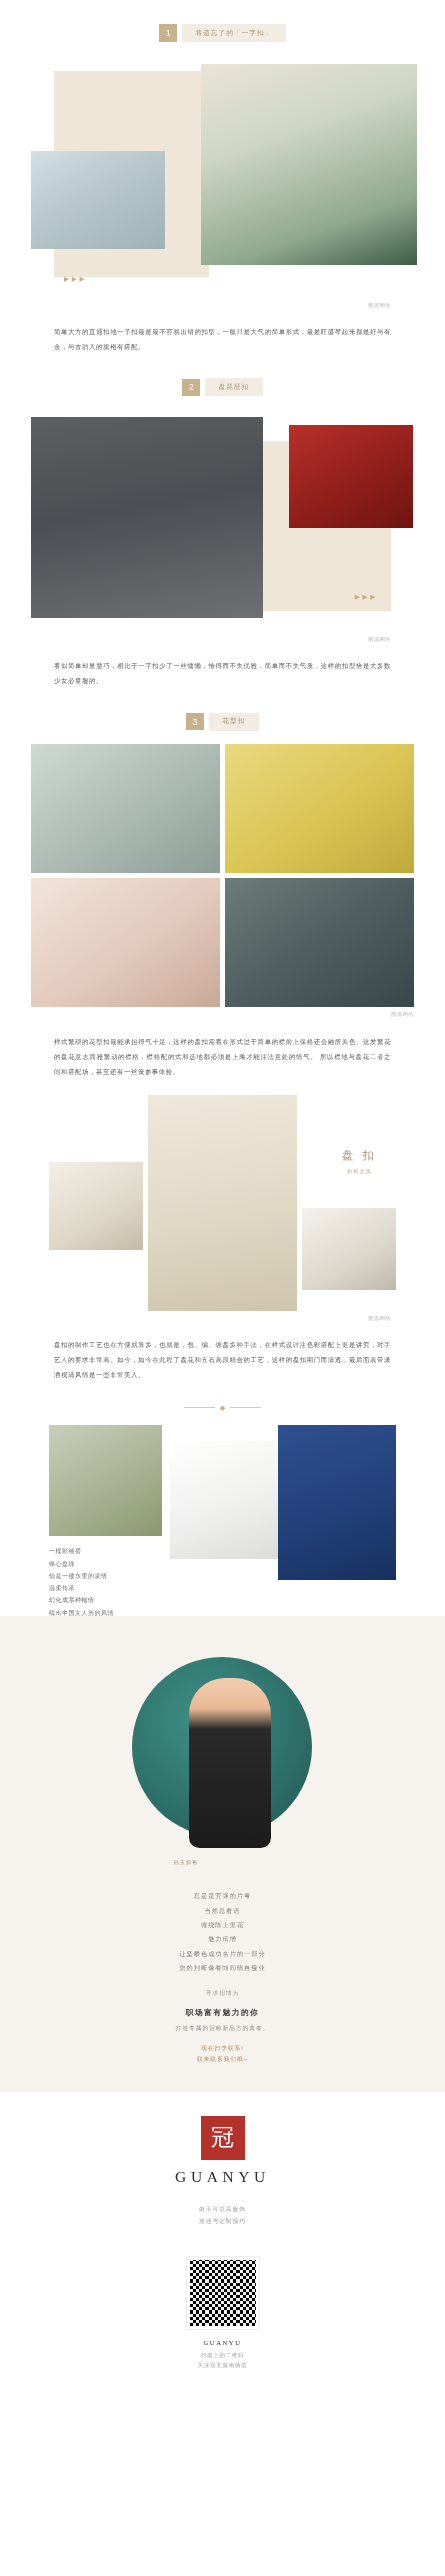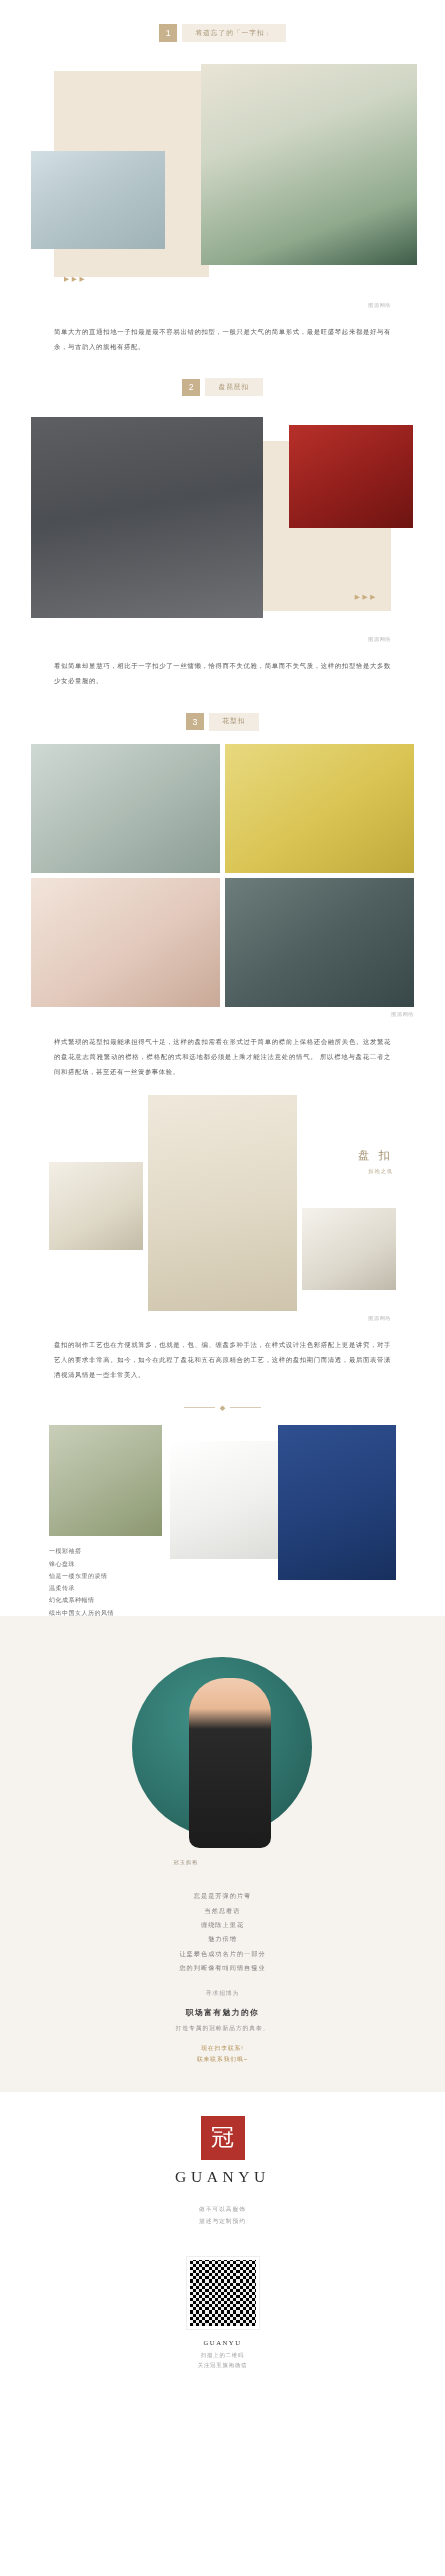--- a/index.html
+++ b/index.html
@@ -174,22 +174,22 @@
     background: linear-gradient(150deg,#f3efe6 0%,#ded8c7 60%,#c2bba6 100%);
   }
   .b4 .ph-right {
     position: absolute;
     right: 49px; top: 113px;
     width: 94px; height: 82px;
     background: linear-gradient(150deg,#f5f2ec 0%,#ddd8cc 60%,#bfb9ab 100%);
   }
   .b4 .vtext {
     position: absolute;
-    right: 52px; top: 52px;
-    text-align: right;
+    right: 68px; top: 52px;
+    text-align: center;
     color: #a4906f;
   }
   .b4 .vtext .big {
     font-size: 11.3px;
     letter-spacing: 3.1px;
     line-height: 1.5;
   }
   .b4 .vtext .small {
     font-size: 5.2px;
     letter-spacing: 1px;

